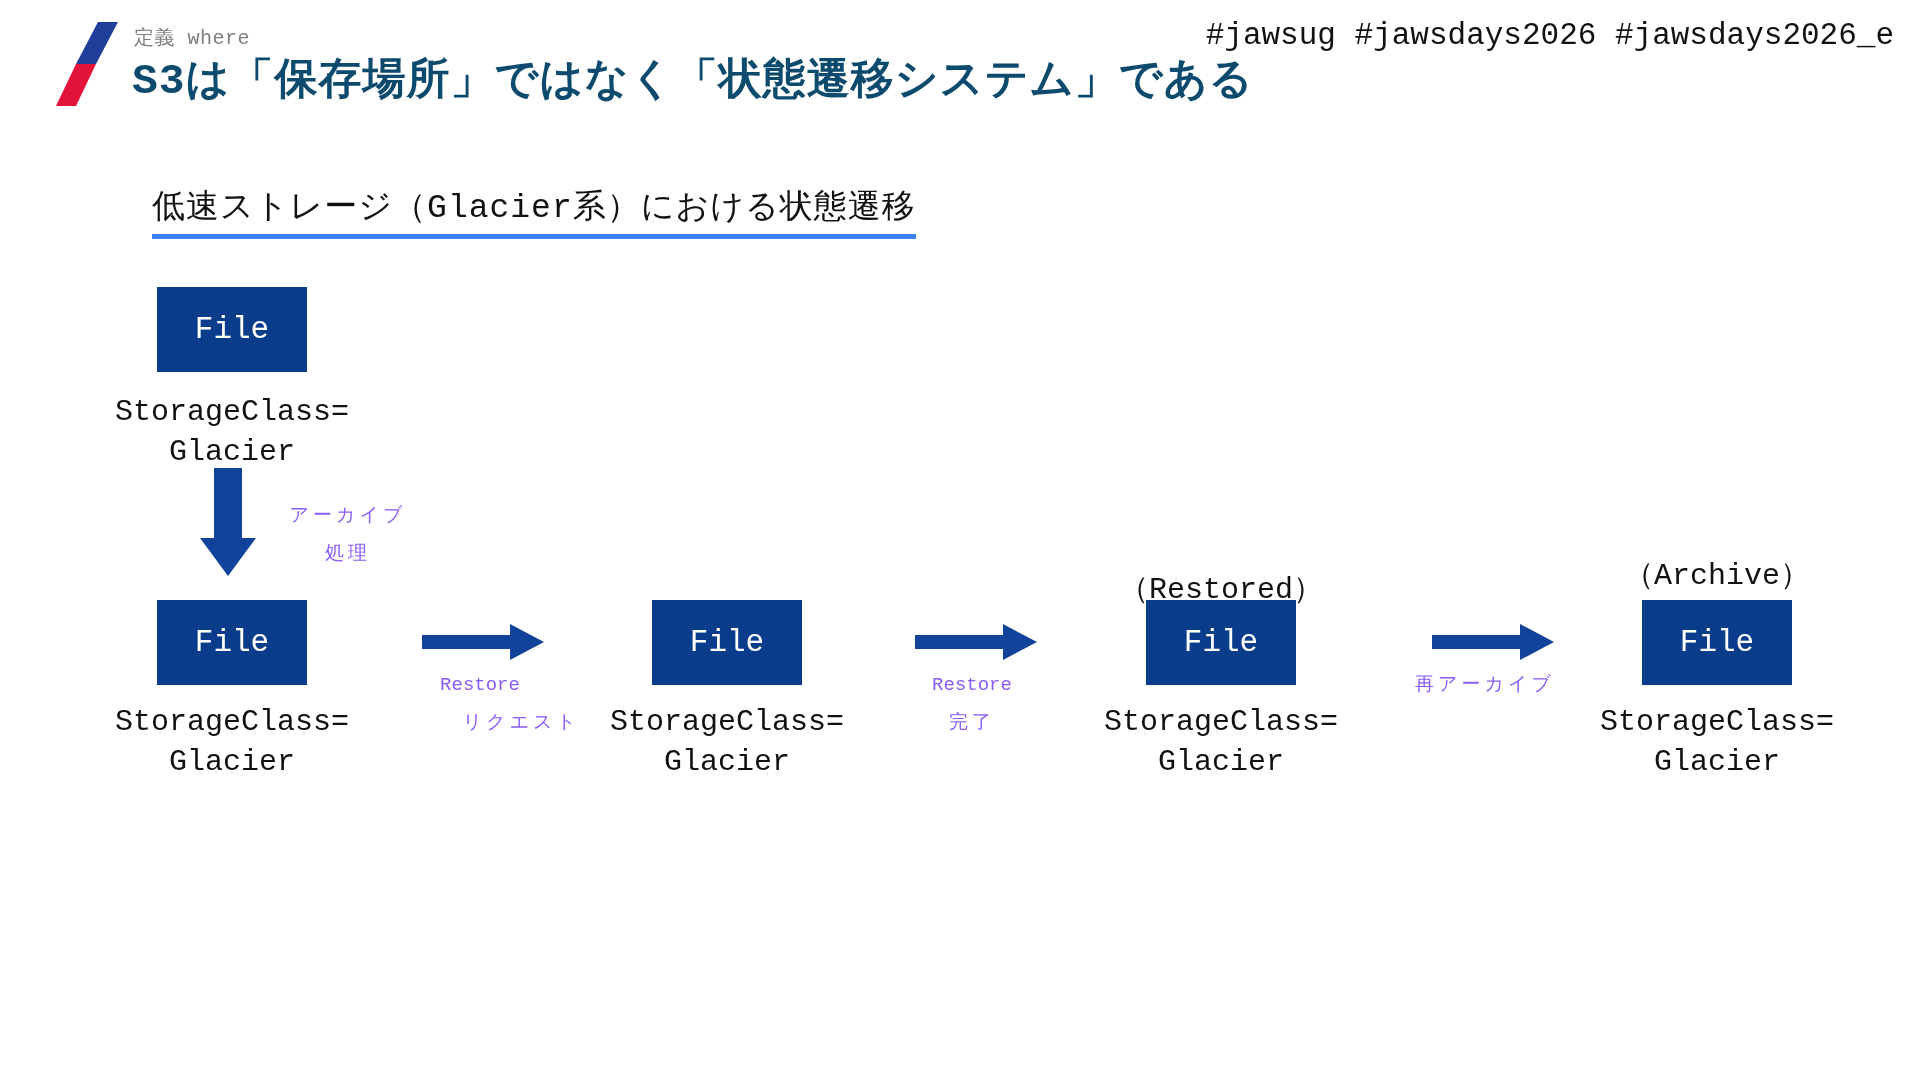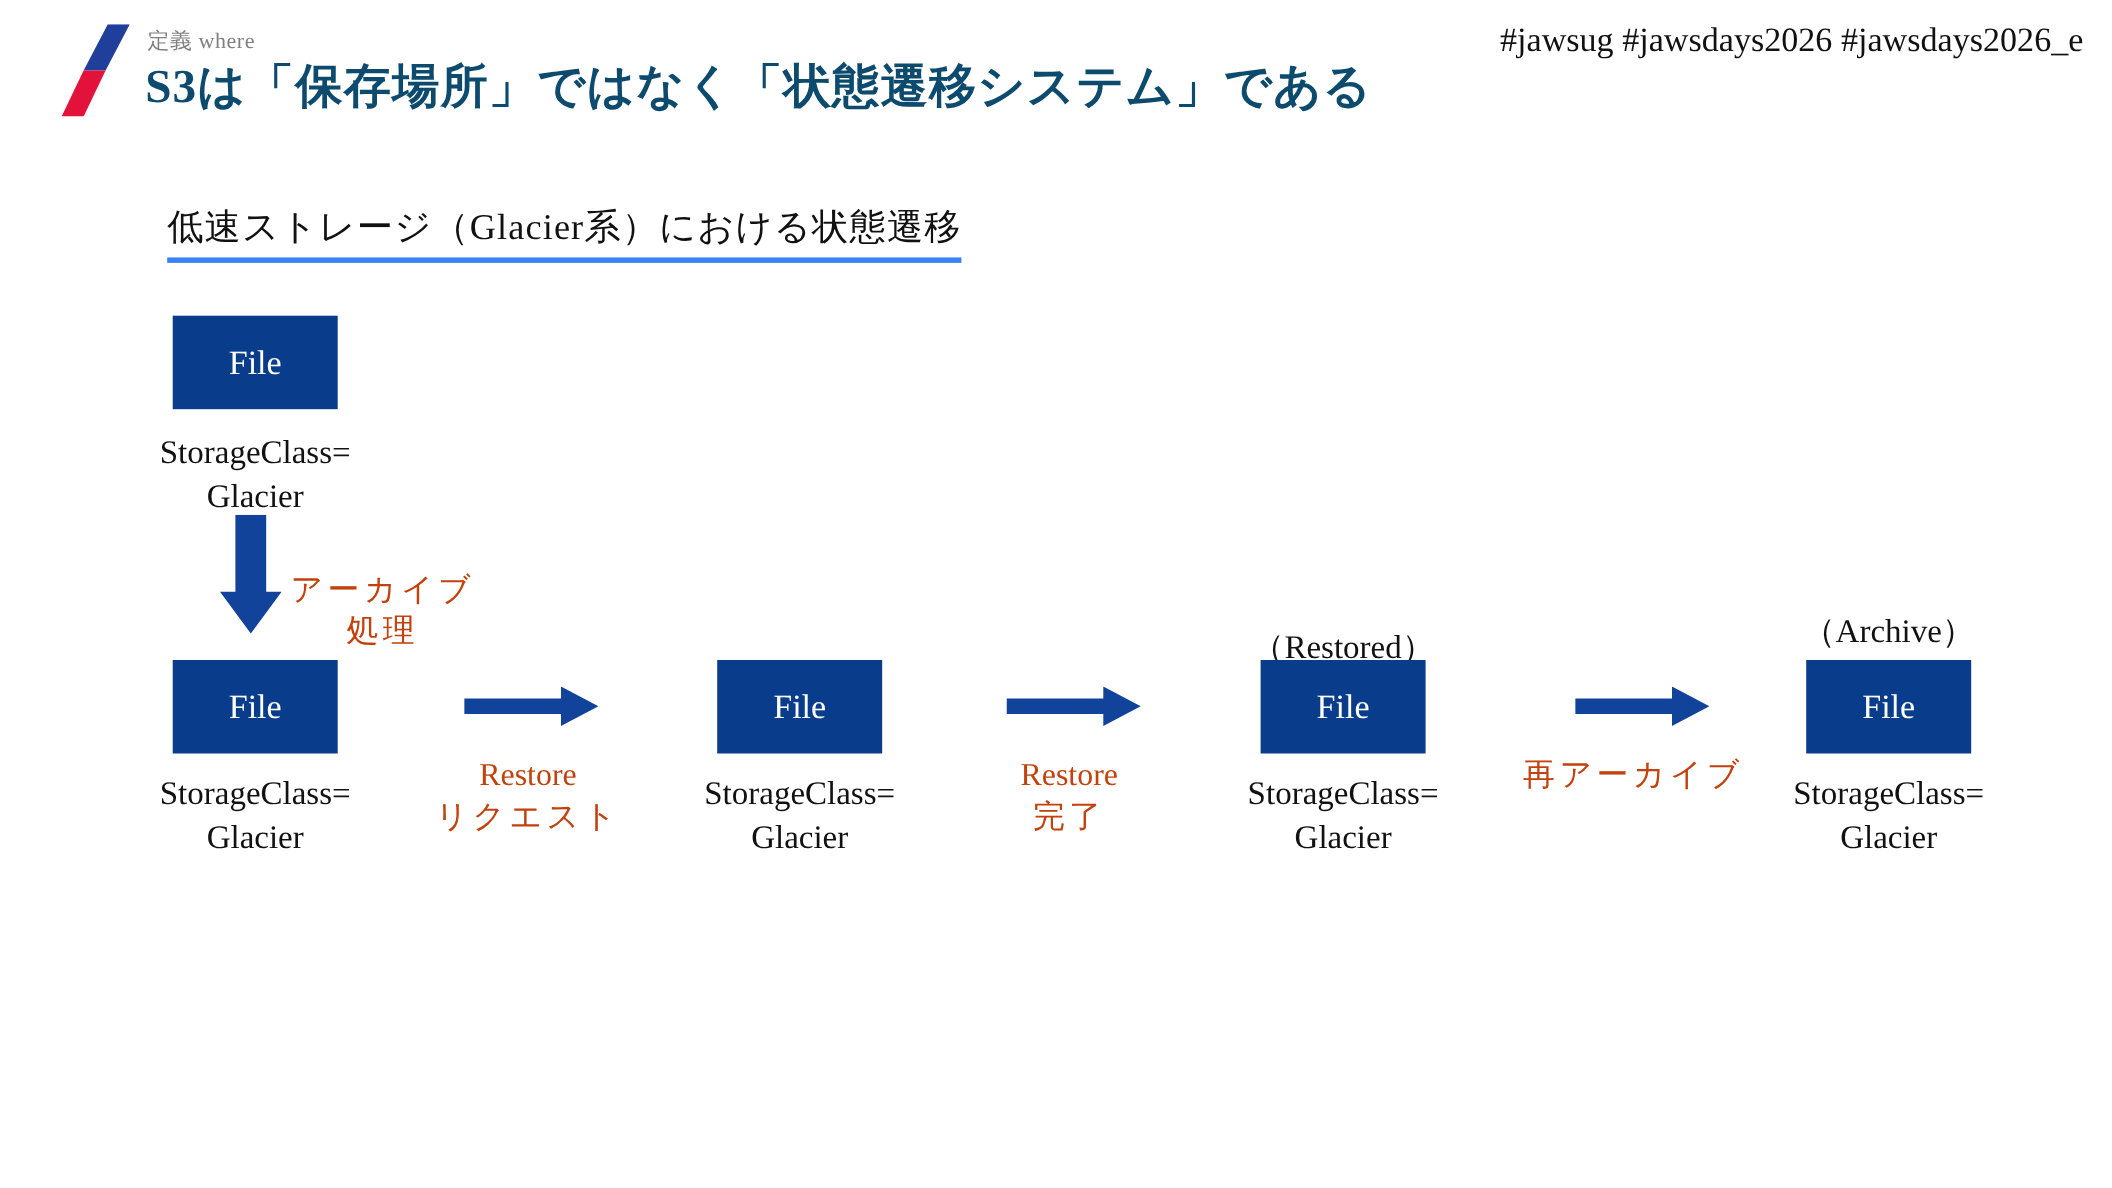--- a/index.html
+++ b/index.html
@@ -1,34 +1,34 @@
 <!DOCTYPE html>
 <html><head>
 <meta charset="utf-8">
 <style>
   html,body{margin:0;padding:0;background:#fff;}
   .stage{
     position:relative;width:1920px;height:800px;background:#ffffff;overflow:hidden;
-    font-family:Liberation Serif, serif;color:#1a1a1a;
+    font-family:Liberation Mono, monospace;color:#1a1a1a;
   }
   .abs{position:absolute;}
   
   .kicker{left:134px;top:24px;font-size:20px;color:#7f7f7f;letter-spacing:.5px;}
   .title{left:132px;top:50px;font-size:43px;font-weight:bold;color:#0c4a6e;letter-spacing:1px;white-space:nowrap;}
   .hashtags{right:26px;top:18px;font-size:31px;color:#111;white-space:nowrap;margin-left:34px;}
   .subtitle{left:152px;top:184px;font-size:33px;color:#111;border-bottom:5px solid #3b82f6;padding-bottom:5px;letter-spacing:1px;white-space:nowrap;}
   
   .file-box{
     width:150px;height:85px;background:#0a3c8c;color:#ffffff;
     display:flex;align-items:center;justify-content:center;
     font-size:31px;
   }
   .storage-label{width:300px;text-align:center;font-size:30px;line-height:40px;color:#111;}
   .state-label{width:320px;text-align:center;font-size:30px;color:#111;white-space:nowrap;}
-  .green-label{width:200px;text-align:center;font-size:29px;line-height:38px;color:#c2410c;margin-top:20px;}
+  .green-label{width:200px;text-align:center;font-size:19px;line-height:38px;color:#8b5cf6;}
   .green-label .jp{letter-spacing:4px;}
   .arrow-svg{display:block;}
 </style>
 </head>
 <body>
 
 <div class="stage">
 
   <svg class="abs" style="left:56px;top:22px;" width="62" height="84" viewBox="0 0 62 84">
     <polygon points="42,0 62,0 40,42 20,42" fill="#203f9a"></polygon>
@@ -63,21 +63,21 @@
   <div class="abs storage-label" style="left:82px;top:702px;">
     <span style="display:block;">StorageClass=</span>
     <span style="display:block;">Glacier</span>
   </div>
 
   <svg class="abs arrow-svg" style="left:422px;top:624px;" width="122" height="36" viewBox="0 0 122 36">
     <polygon points="0,11 88,11 88,0 122,18 88,36 88,25 0,25" fill="#11439a"></polygon>
   </svg>
   <div class="abs green-label" style="left:380px;top:666px;">
     <span style="display:block;">Restore</span>
-    <span class="jp" style="display:block;">リクエスト</span>
+    <span class="jp" style="display:block;text-align:right;">リクエスト</span>
   </div>
 
   <div class="abs file-box" style="left:652px;top:600px;">
     <span>File</span>
   </div>
   <div class="abs storage-label" style="left:577px;top:702px;">
     <span style="display:block;">StorageClass=</span>
     <span style="display:block;">Glacier</span>
   </div>
 

